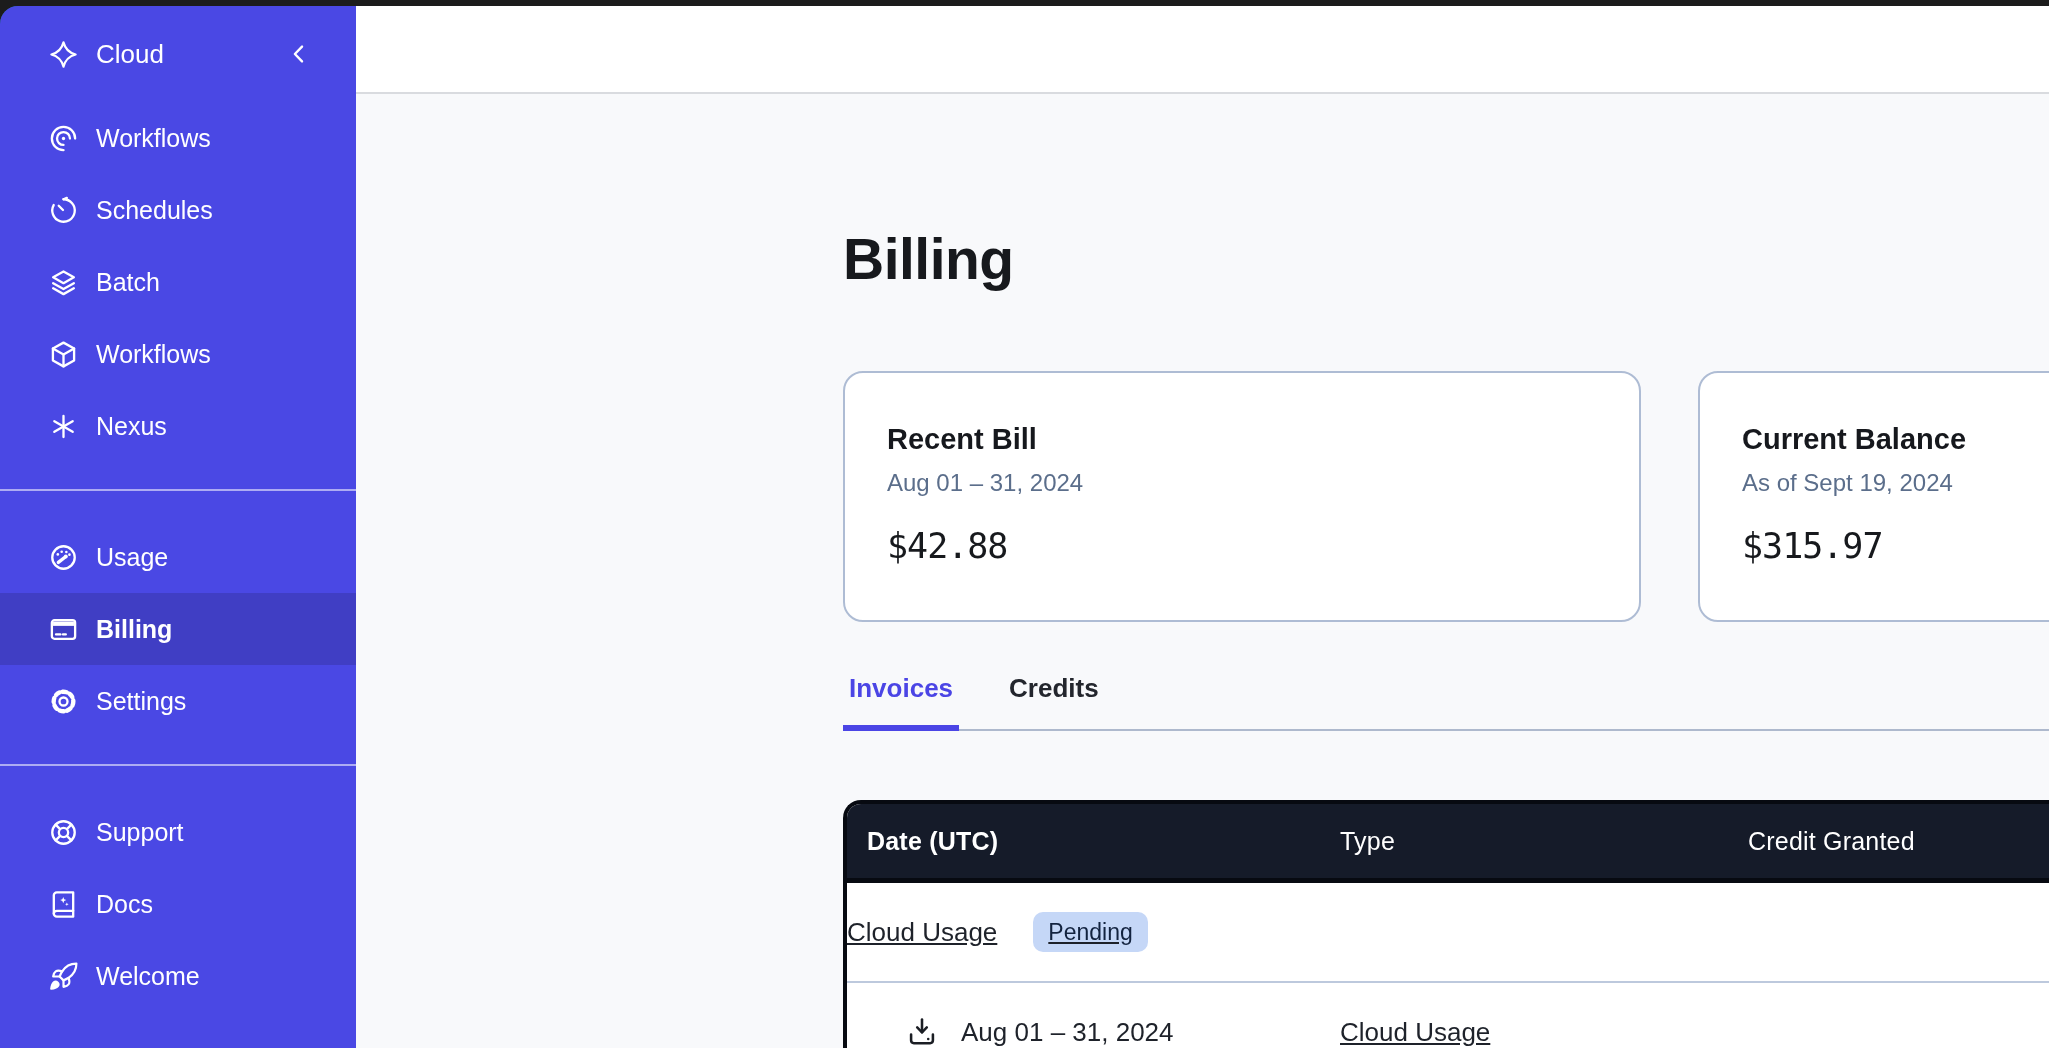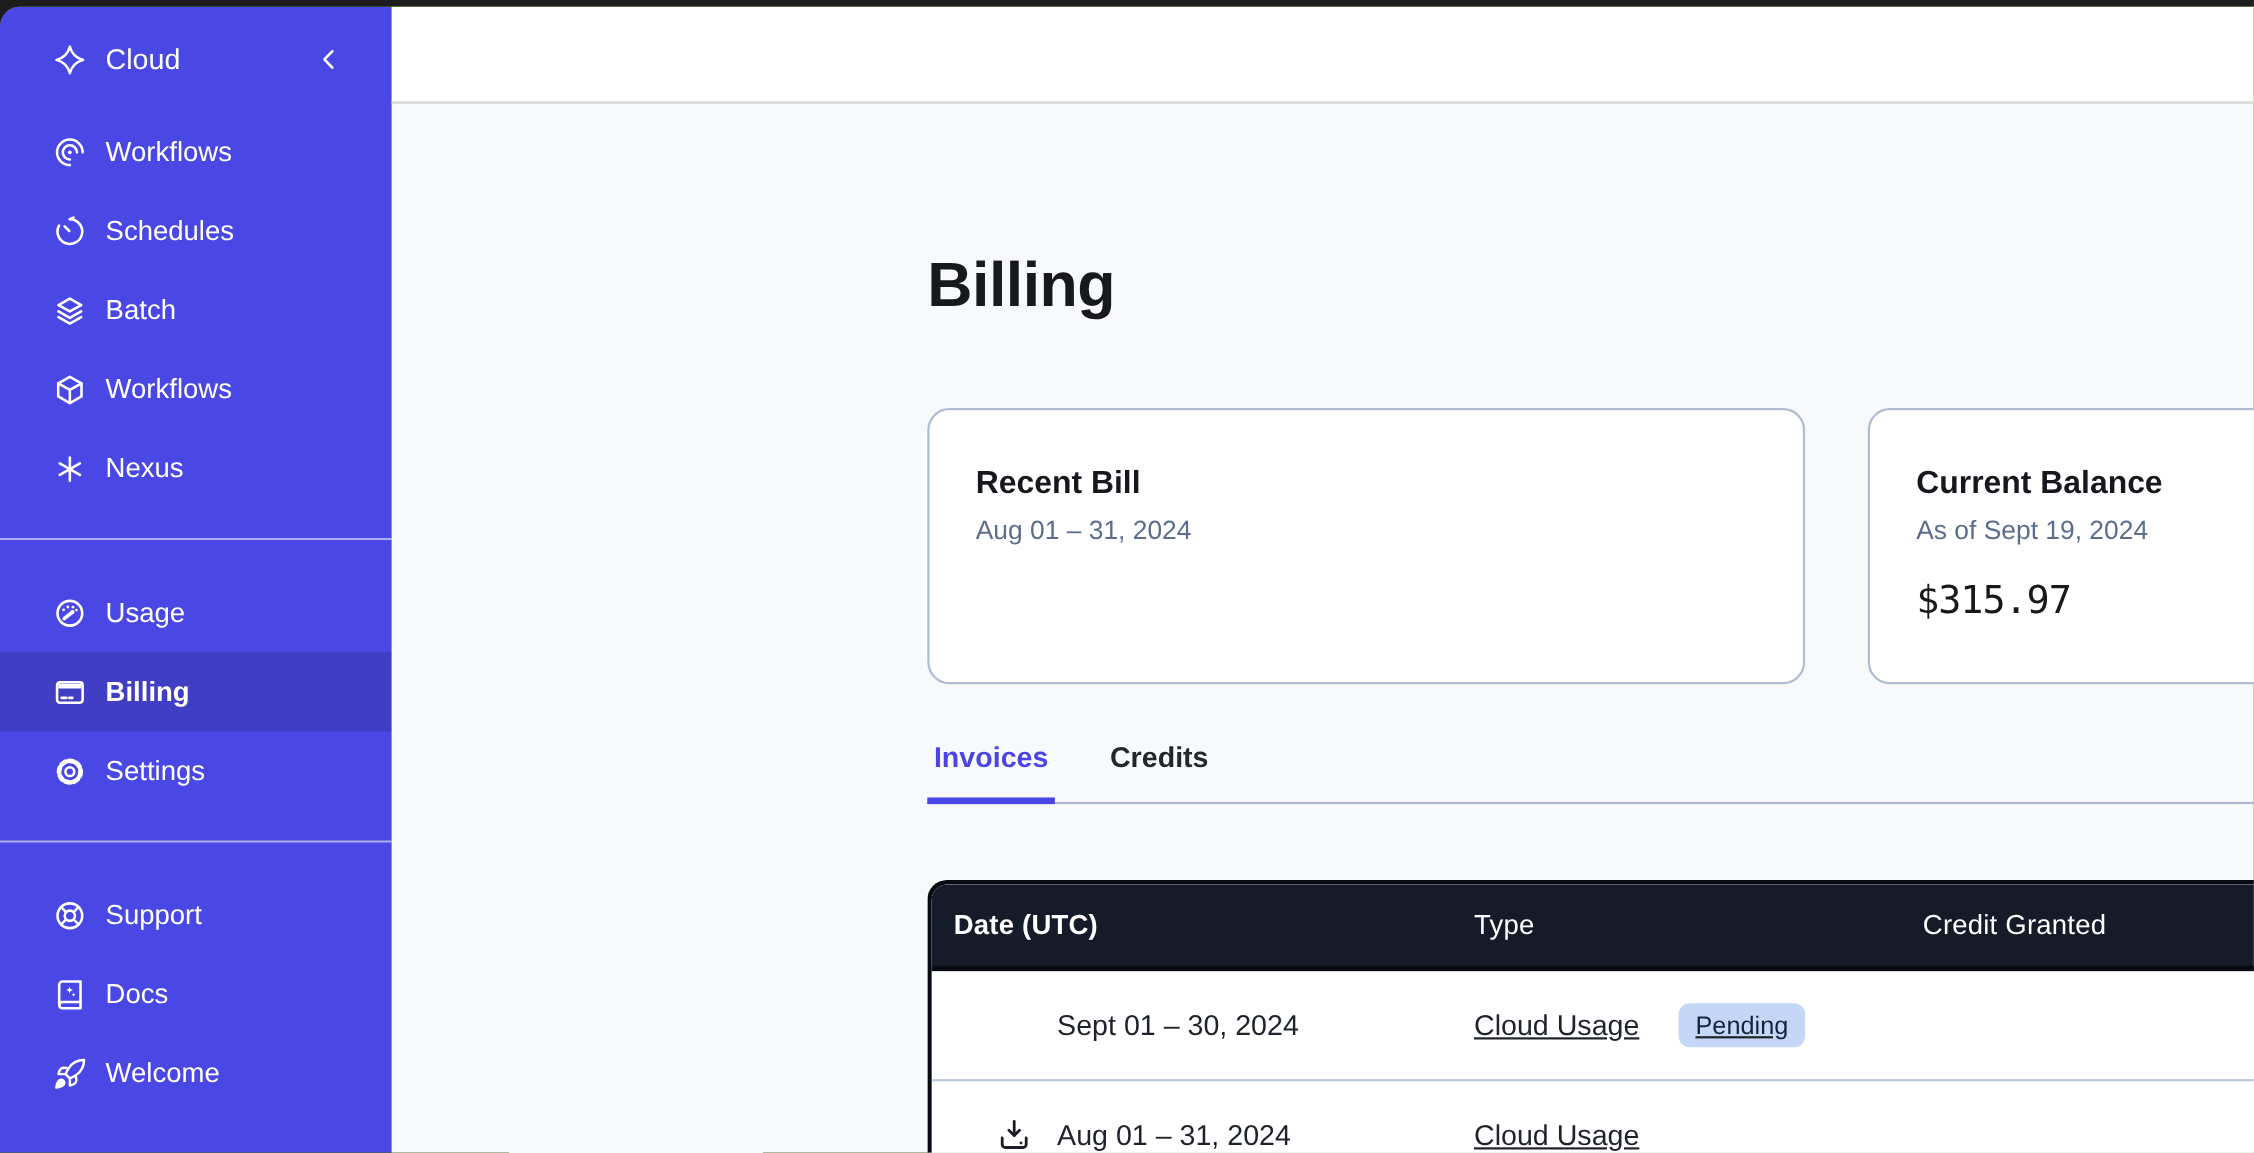--- a/index.html
+++ b/index.html
@@ -4,21 +4,21 @@
 <style>
   html,body{margin:0;padding:0;}
   body{
     width:2049px;height:1048px;overflow:hidden;position:relative;
     background:#1c1c1c;
     font-family:"Liberation Sans","DejaVu Sans",sans-serif;
     -webkit-font-smoothing:antialiased;
   }
   .app{
     position:absolute;top:6px;left:0;right:0;bottom:0;
-    display:flex;border-radius:18px 0 0 0;overflow:hidden;background:#4d7c0f;
+    display:flex;border-radius:18px 0 0 0;overflow:hidden;background:#0f766e;
   }
   
   .sidebar{
     width:356px;min-width:356px;background:#4A48E4;color:#fff;
     display:flex;flex-direction:column;
   }
   .side-header{
     height:96px;display:flex;align-items:center;gap:17px;
     padding:0 44px 0 48px;font-size:26px;font-weight:500;cursor:pointer;
   }
@@ -242,20 +242,21 @@
   <div class="main">
     <div class="topbar"></div>
 
     <div class="content">
       <h1 class="page-title">Billing</h1>
 
       <div class="cards">
         <div class="card">
           <h2 class="card-title">Recent Bill</h2>
           <div class="card-period">Aug 01 – 31, 2024</div>
+          <div class="card-amount">$42.88</div>
         </div>
         <div class="card">
           <h2 class="card-title">Current Balance</h2>
           <div class="card-period">As of Sept 19, 2024</div>
           <div class="card-amount">$315.97</div>
         </div>
       </div>
 
       <div class="tabs">
         <div class="tab active">Invoices</div>
@@ -263,24 +264,20 @@
       </div>
 
       <div class="tablewrap">
         <div class="t-row t-head">
           <div class="c1">Date (UTC)</div>
           <div>Type</div>
           <div>Credit Granted</div>
         </div>
         <div class="t-body">
           <div class="t-row">
-            <div class="cell-date">
-              <span class="dl-slot"></span>
-              <span>Sept 01 – 30, 2024</span>
-            </div>
             <div class="cell-type">
               <span>Cloud Usage</span>
               <span class="badge">Pending</span>
             </div>
             <div></div>
           </div>
           <div class="t-row">
             <div class="cell-date">
               <span class="dl-slot">
                 <svg viewBox="0 0 24 24" fill="none" stroke="currentColor" stroke-width="1.8" stroke-linecap="round" stroke-linejoin="round">

